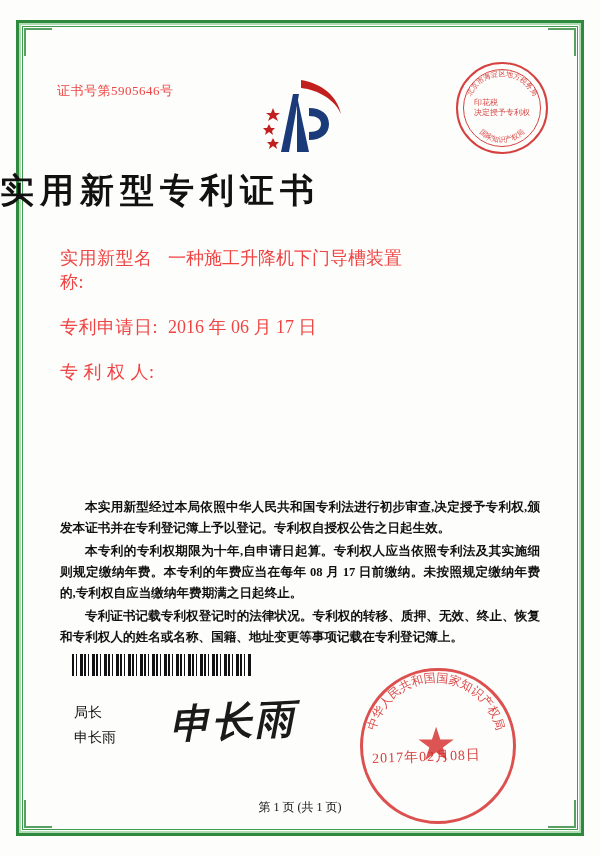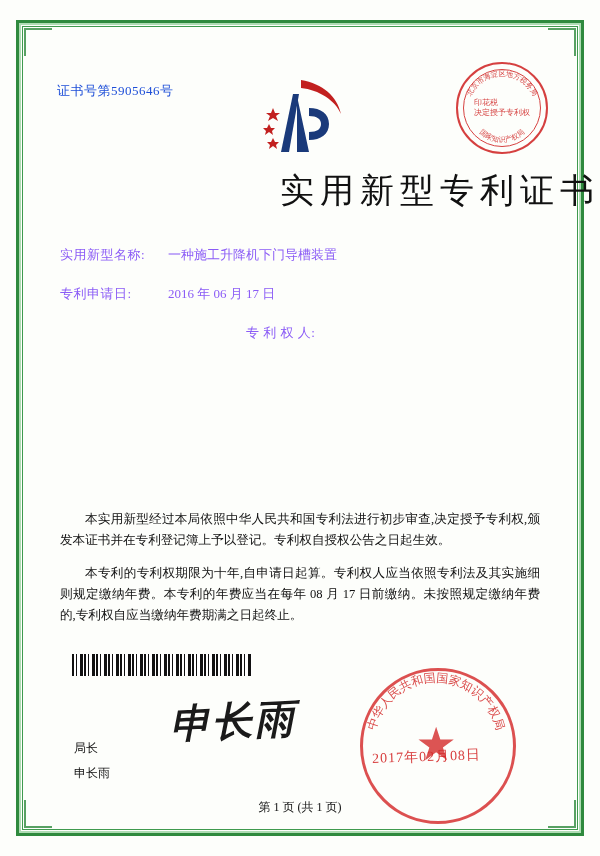--- a/index.html
+++ b/index.html
@@ -55,21 +55,21 @@
   .corner.tl { left: 24px; top: 28px; border-right: none; border-bottom: none; }
   .corner.tr { right: 24px; top: 28px; border-left: none; border-bottom: none; }
   .corner.bl { left: 24px; bottom: 28px; border-right: none; border-top: none; }
   .corner.br { right: 24px; bottom: 28px; border-left: none; border-top: none; }
 
   
   .cert-no {
     position: absolute;
     left: 57px; top: 82px;
     font-size: 13px;
-    color: #1d4ed8;
+    color: #ef4444;
     letter-spacing: .5px;
   }
 
   .logo {
     position: absolute;
     left: 253px; top: 74px;
     width: 96px; height: 84px;
   }
 
   .red-seal-top {
@@ -99,41 +99,40 @@
     font-size: 8px;
     line-height: 10px;
     font-family: "Liberation Serif", serif;
     white-space: nowrap;
   }
 
   .title {
     position: absolute;
     left: 0; top: 168px;
     width: 600px;
-    text-align: right;
+    text-align: left;
     font-size: 34px;
-    font-weight: normal;
+    font-weight: bold;
     letter-spacing: 6px;
     color: #111;
     font-family: "Liberation Serif", serif;
   }
 
   
   .fields {
     position: absolute;
     left: 60px; top: 246px;
     width: 480px;
   }
   .field-row {
     display: flex;
     align-items: baseline;
     margin-bottom: 21px;
-    font-size: 13px;
-    color: #8b5cf6;
-    justify-content: center;
+    font-size: 18px;
+    color: #ef4444;
   }
   .field-label {
     width: 108px;
     flex: 0 0 108px;
     letter-spacing: 0.5px;
   }
   .field-value {
     flex: 1 1 auto;
   }
 
@@ -141,22 +140,23 @@
   .paragraphs {
     position: absolute;
     left: 60px; top: 497px;
     width: 480px;
     font-size: 12.6px;
     line-height: 21px;
     color: #111;
     text-align: justify;
   }
   .paragraphs p {
-    margin: 12px 0 2px 0;
+    margin: 0 0 2px 0;
     text-indent: 25px;
+    font-weight: bold;
   }
 
   
   .barcode {
     position: absolute;
     left: 72px; top: 654px;
     width: 180px; height: 22px;
     background: repeating-linear-gradient(
       to right,
       #111 0px, #111 2px,
@@ -165,24 +165,23 @@
       #fff 5px, #fff 8px,
       #111 8px, #111 11px,
       #fff 11px, #fff 12px
     );
   }
 
   
   .sign-block {
     position: absolute;
     left: 74px; top: 700px;
-    font-size: 12px;
+    font-size: 14px;
     line-height: 25px;
     color: #111;
-    margin-top: 36px;
   }
   .signature {
     position: absolute;
     left: 170px; top: 694px;
     font-size: 40px;
     font-family: "Liberation Serif", serif;
     color: #1a1a1a;
     letter-spacing: 2px;
     transform: rotate(-3deg);
     font-style: italic;
@@ -304,20 +303,21 @@
     <div class="field-row">
       <span class="field-label">专 利 权 人:</span>
     </div>
 
 
   </div>
 
   <div class="paragraphs">
     <p>本实用新型经过本局依照中华人民共和国专利法进行初步审查,决定授予专利权,颁发本证书并在专利登记簿上予以登记。专利权自授权公告之日起生效。</p>
     <p>本专利的专利权期限为十年,自申请日起算。专利权人应当依照专利法及其实施细则规定缴纳年费。本专利的年费应当在每年 08 月 17 日前缴纳。未按照规定缴纳年费的,专利权自应当缴纳年费期满之日起终止。</p>
+    <p>专利证书记载专利权登记时的法律状况。专利权的转移、质押、无效、终止、恢复和专利权人的姓名或名称、国籍、地址变更等事项记载在专利登记簿上。</p>
   </div>
 
   <div class="barcode"></div>
 
   <div class="sign-block">
     <div>局长</div>
     <div>申长雨</div>
   </div>
 
   <div class="signature">申长雨</div>

